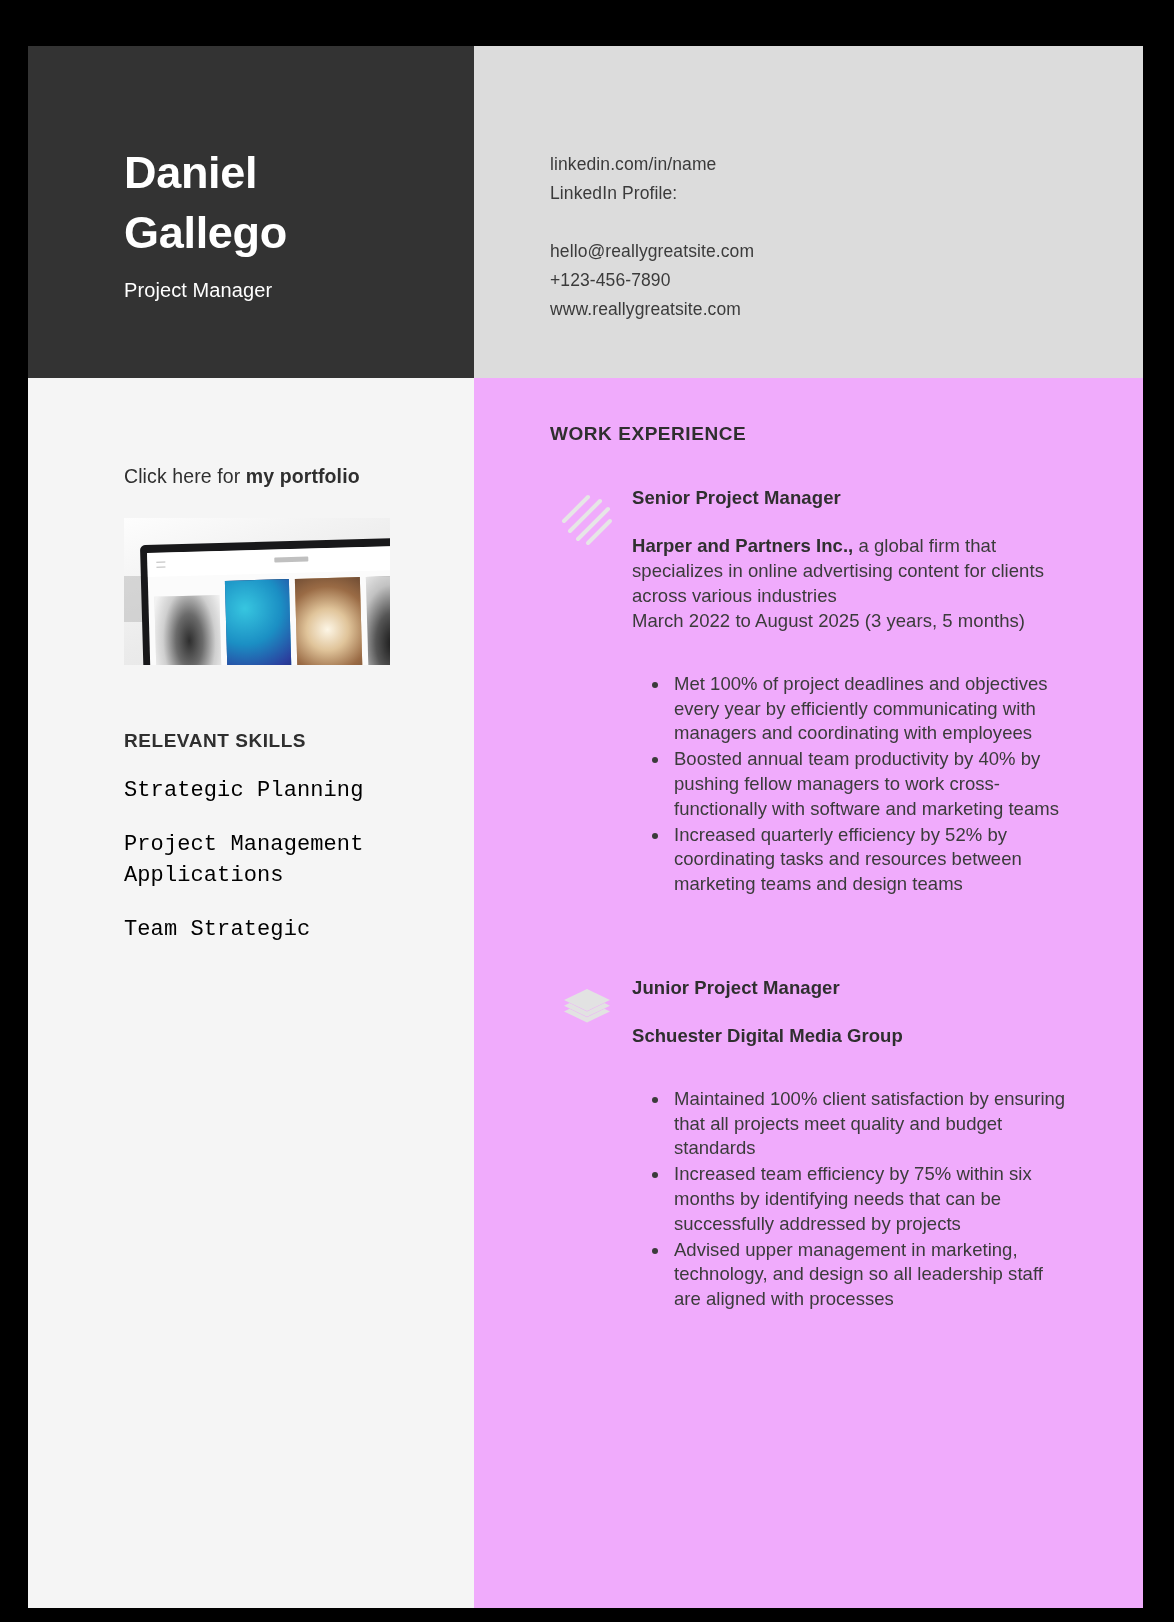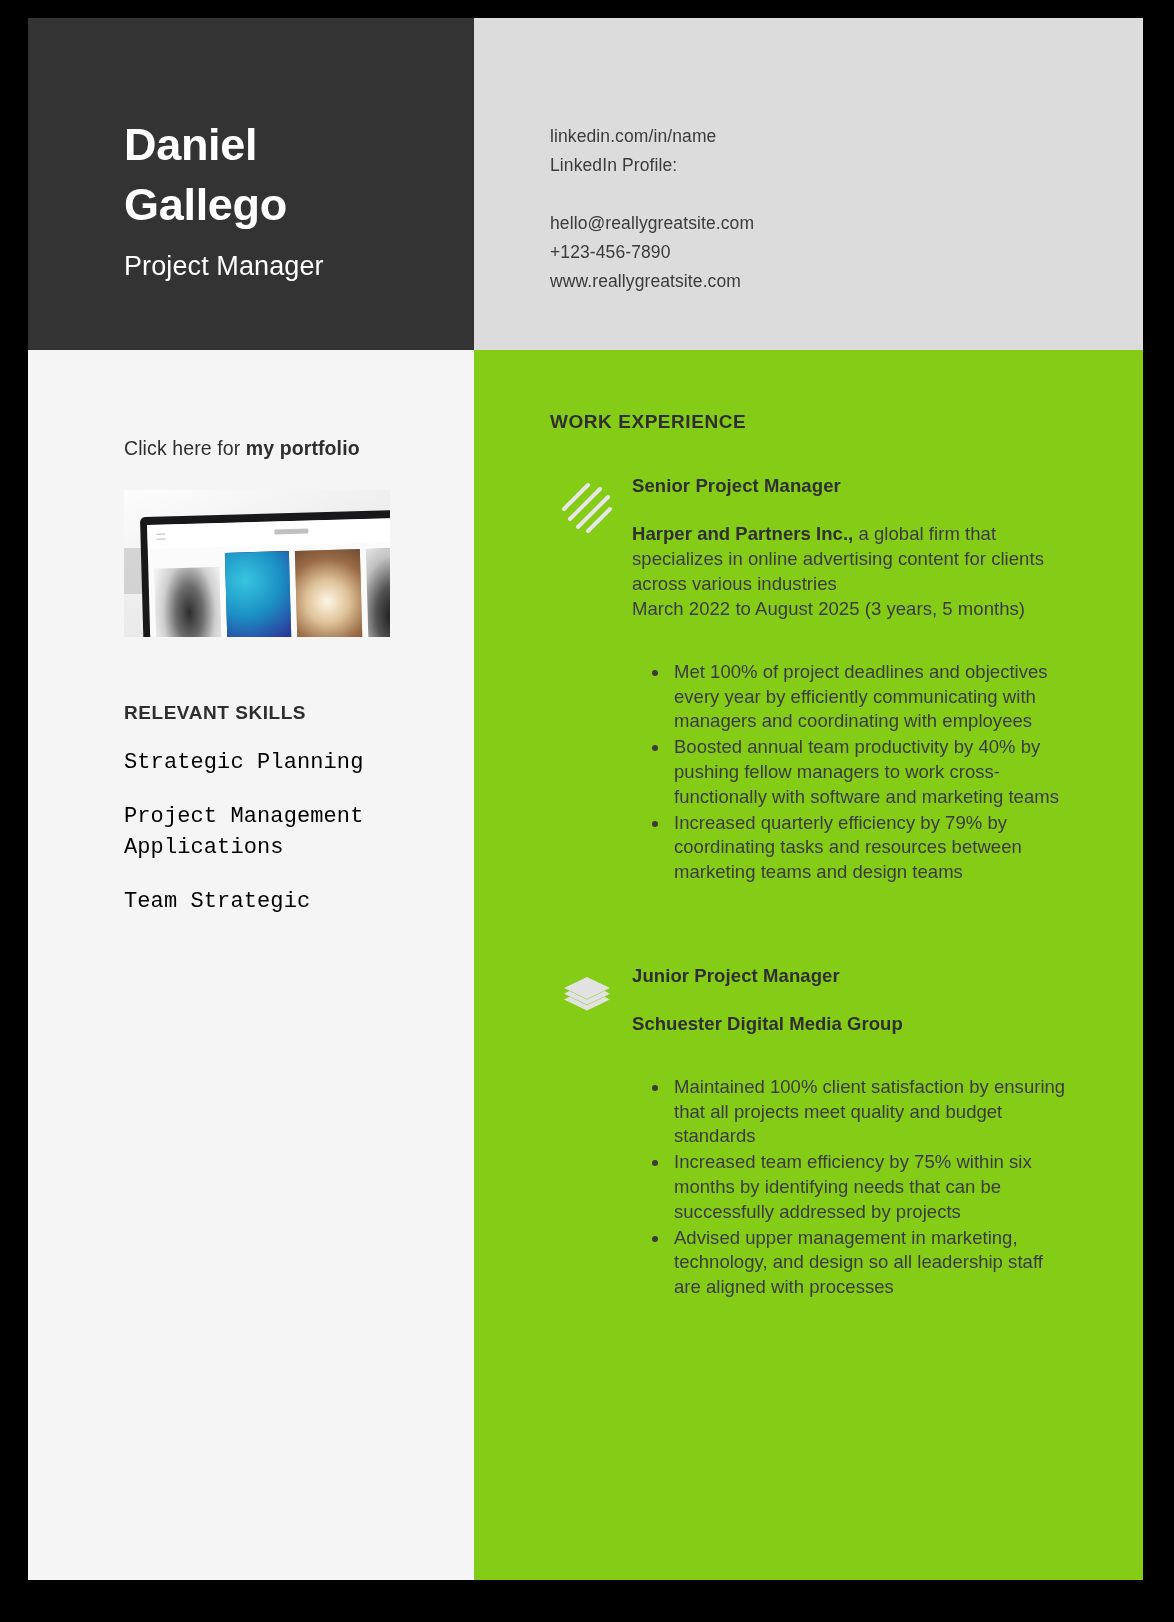--- a/index.html
+++ b/index.html
@@ -9,21 +9,21 @@
     height: 1622px;
     background: #000000;
     font-family: "Liberation Sans", sans-serif;
     overflow: hidden;
   }
 
   
   #resume-page {
     position: absolute;
     left: 28px;
-    top: 18px;
+    top: 46px;
     width: 1115px;
     height: 1562px;
     background: #ffffff;
     display: grid;
     grid-template-columns: 446px 669px;
     grid-template-rows: 332px 1230px;
   }
 
   
   #header-name-block {
@@ -33,21 +33,21 @@
   #full-name {
     color: #ffffff;
     font-size: 45px;
     font-weight: bold;
     line-height: 1.33;
     letter-spacing: -0.3px;
     max-width: 230px;
   }
   #job-title {
     color: #ffffff;
-    font-size: 27px;
+    font-size: 20px;
     font-weight: normal;
     margin-top: 16px;
     letter-spacing: 0.1px;
   }
 
   
   #header-contact-block {
     background: #dcdcdc;
     padding: 104px 0 0 76px;
   }
@@ -161,22 +161,22 @@
     margin-top: 24px;
     font-size: 22px;
     line-height: 1.38;
     color: #000000;
     letter-spacing: 0.1px;
     font-family: Liberation Mono, monospace;
   }
 
   
   #main-column {
-    background: #84cc16;
-    padding: 61px 72px 0 76px;
+    background: #f0abfc;
+    padding: 45px 72px 0 76px;
   }
   #work-experience-heading {
     font-size: 19px;
     font-weight: bold;
     color: #2f2f2f;
     letter-spacing: 0.55px;
   }
   .job-entry {
     position: relative;
     padding-left: 82px;
@@ -288,21 +288,21 @@
         </svg>
       </span>
       <div class="job-title-role">Senior Project Manager</div>
       <div class="job-company-block">
         <b>Harper and Partners Inc.,</b><span> a global firm that specializes in online advertising content for clients across various industries</span>
         <span class="job-dates">March 2022 to August 2025 (3 years, 5 months)</span>
       </div>
       <ul class="job-bullets">
         <li>Met 100% of project deadlines and objectives every year by efficiently communicating with managers and coordinating with employees</li>
         <li>Boosted annual team productivity by 40% by pushing fellow managers to work cross-functionally with software and marketing teams</li>
-        <li>Increased quarterly efficiency by 79% by coordinating tasks and resources between marketing teams and design teams</li>
+        <li>Increased quarterly efficiency by 52% by coordinating tasks and resources between marketing teams and design teams</li>
       </ul>
     </div>
 
     <div class="job-entry">
       <span class="job-icon">
         <svg viewBox="0 0 58 58" width="58" height="58" aria-hidden="true">
           <g fill="#e2e2e2">
             <path d="M29 8 L52 19 L29 30 L6 19 Z"></path>
             <path d="M29 30.5 L46.5 22 L52 24.7 L29 35.7 L6 24.7 L11.5 22 Z"></path>
             <path d="M29 36.2 L46.5 27.7 L52 30.4 L29 41.4 L6 30.4 L11.5 27.7 Z"></path>

